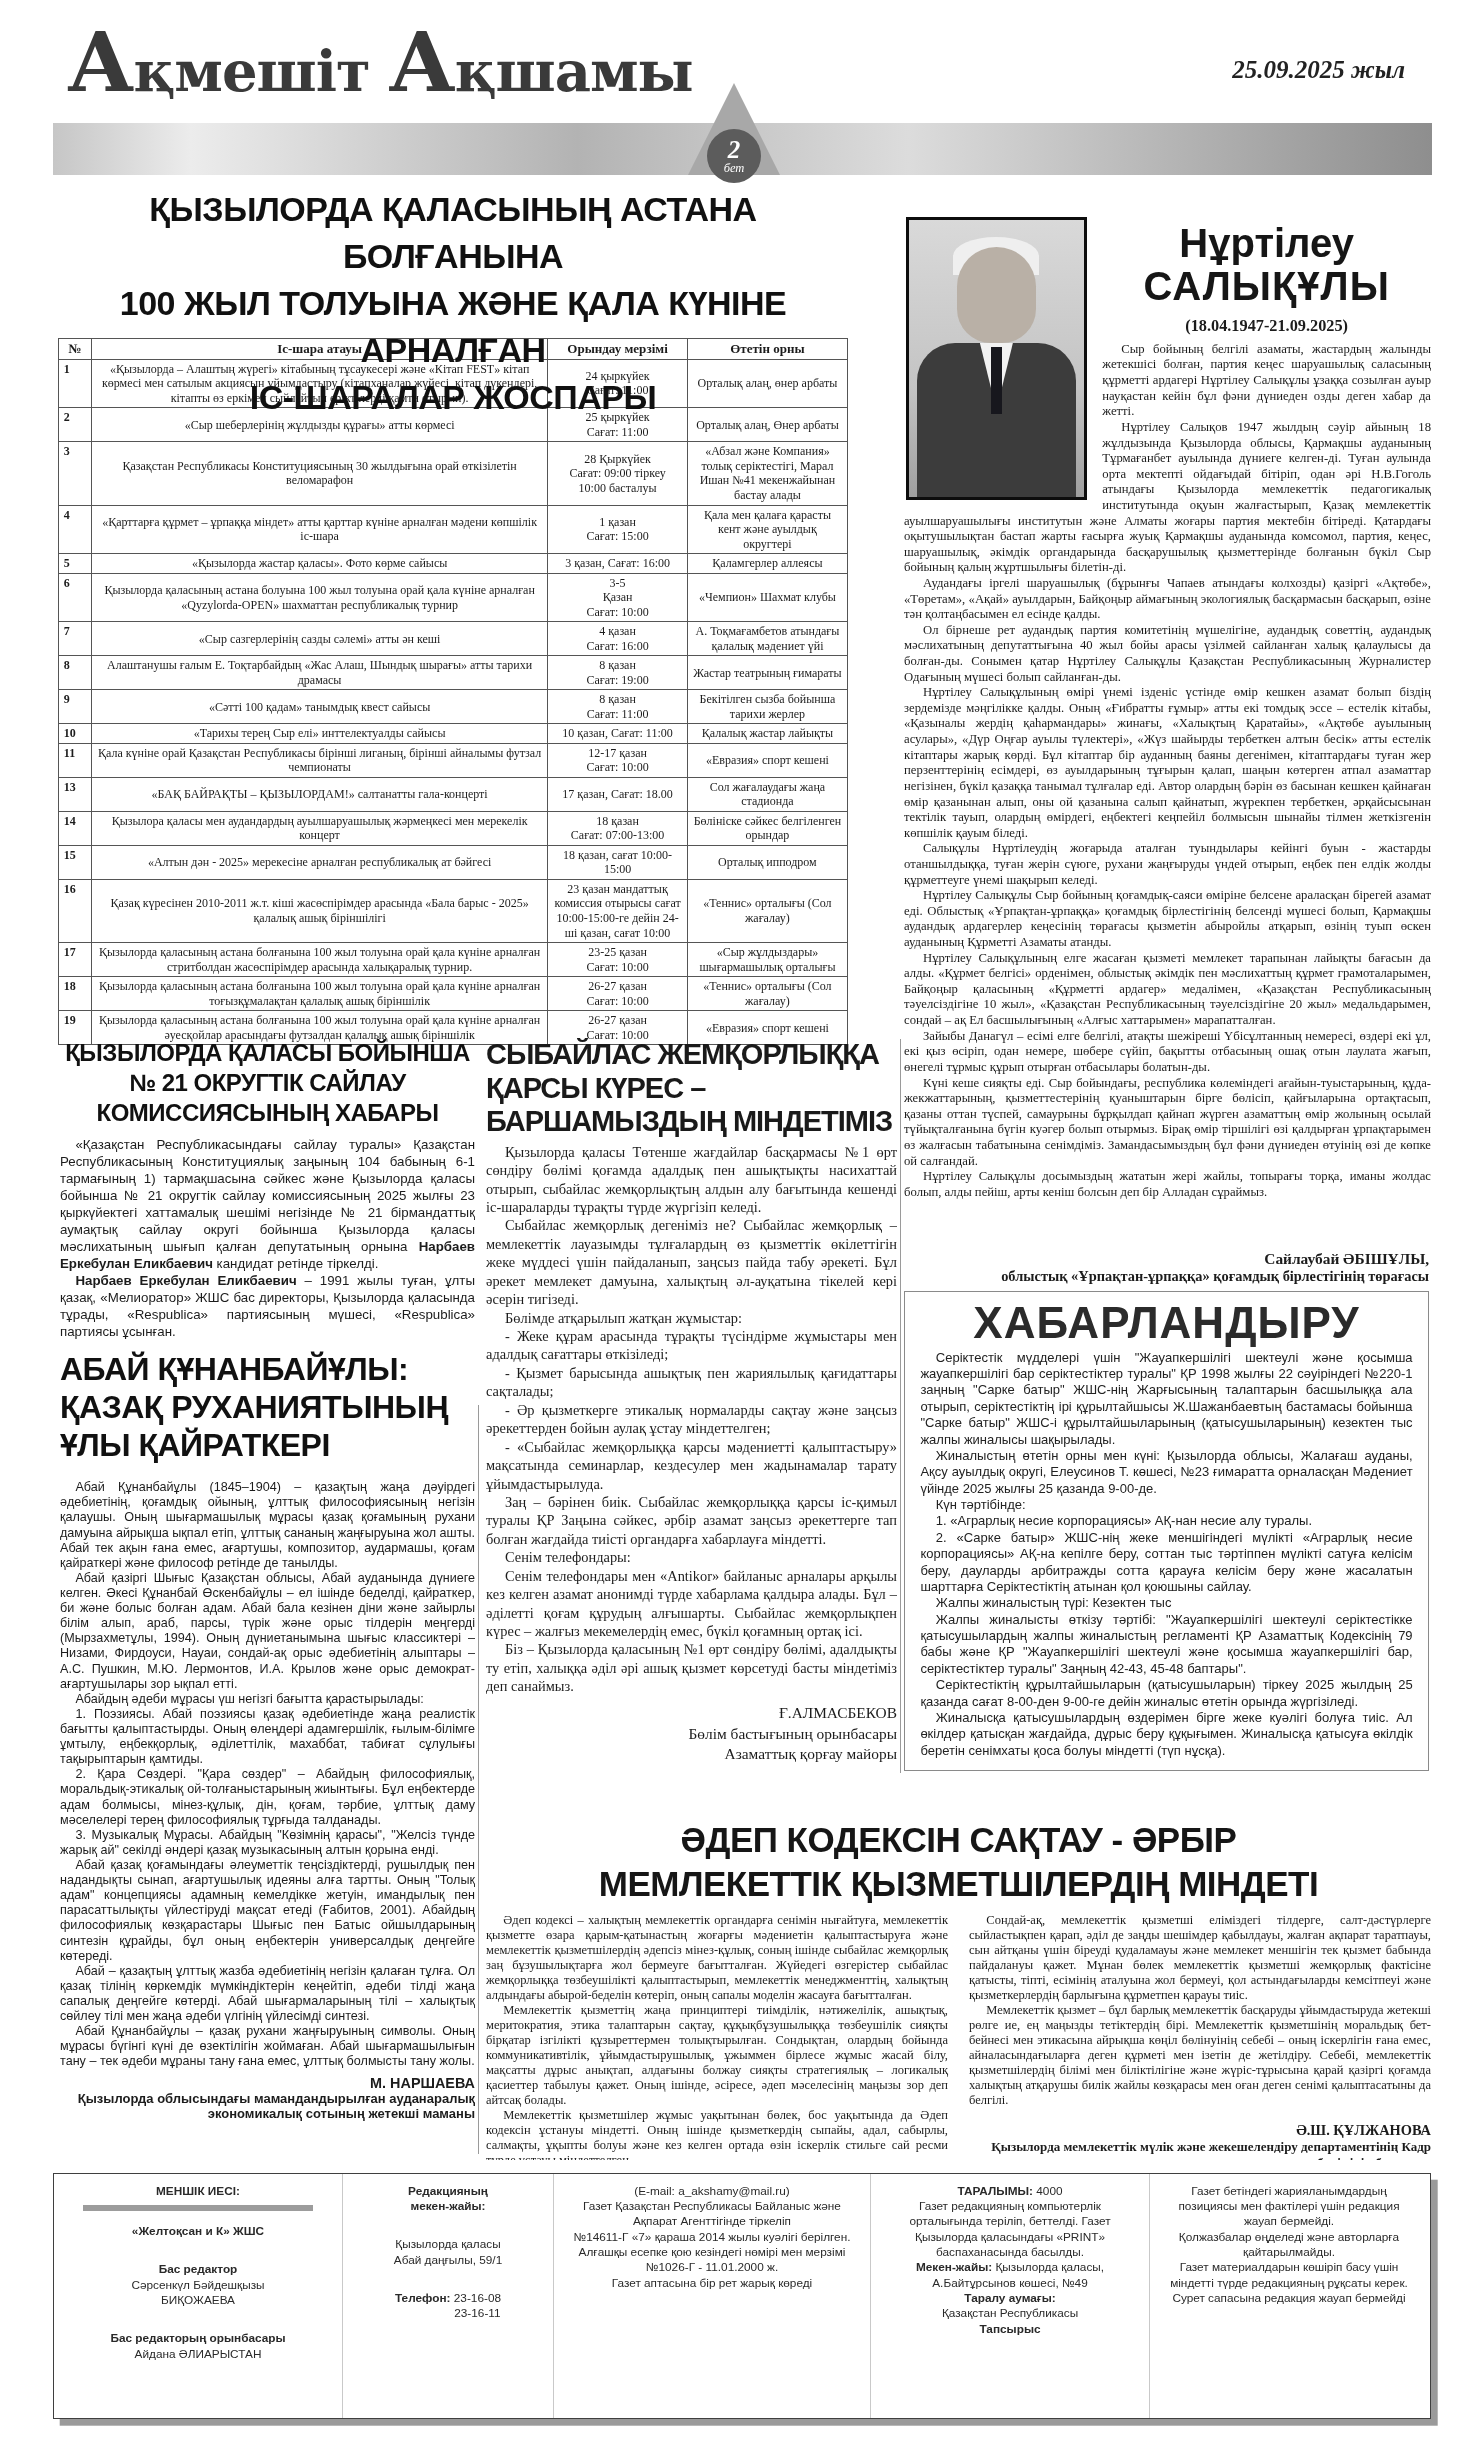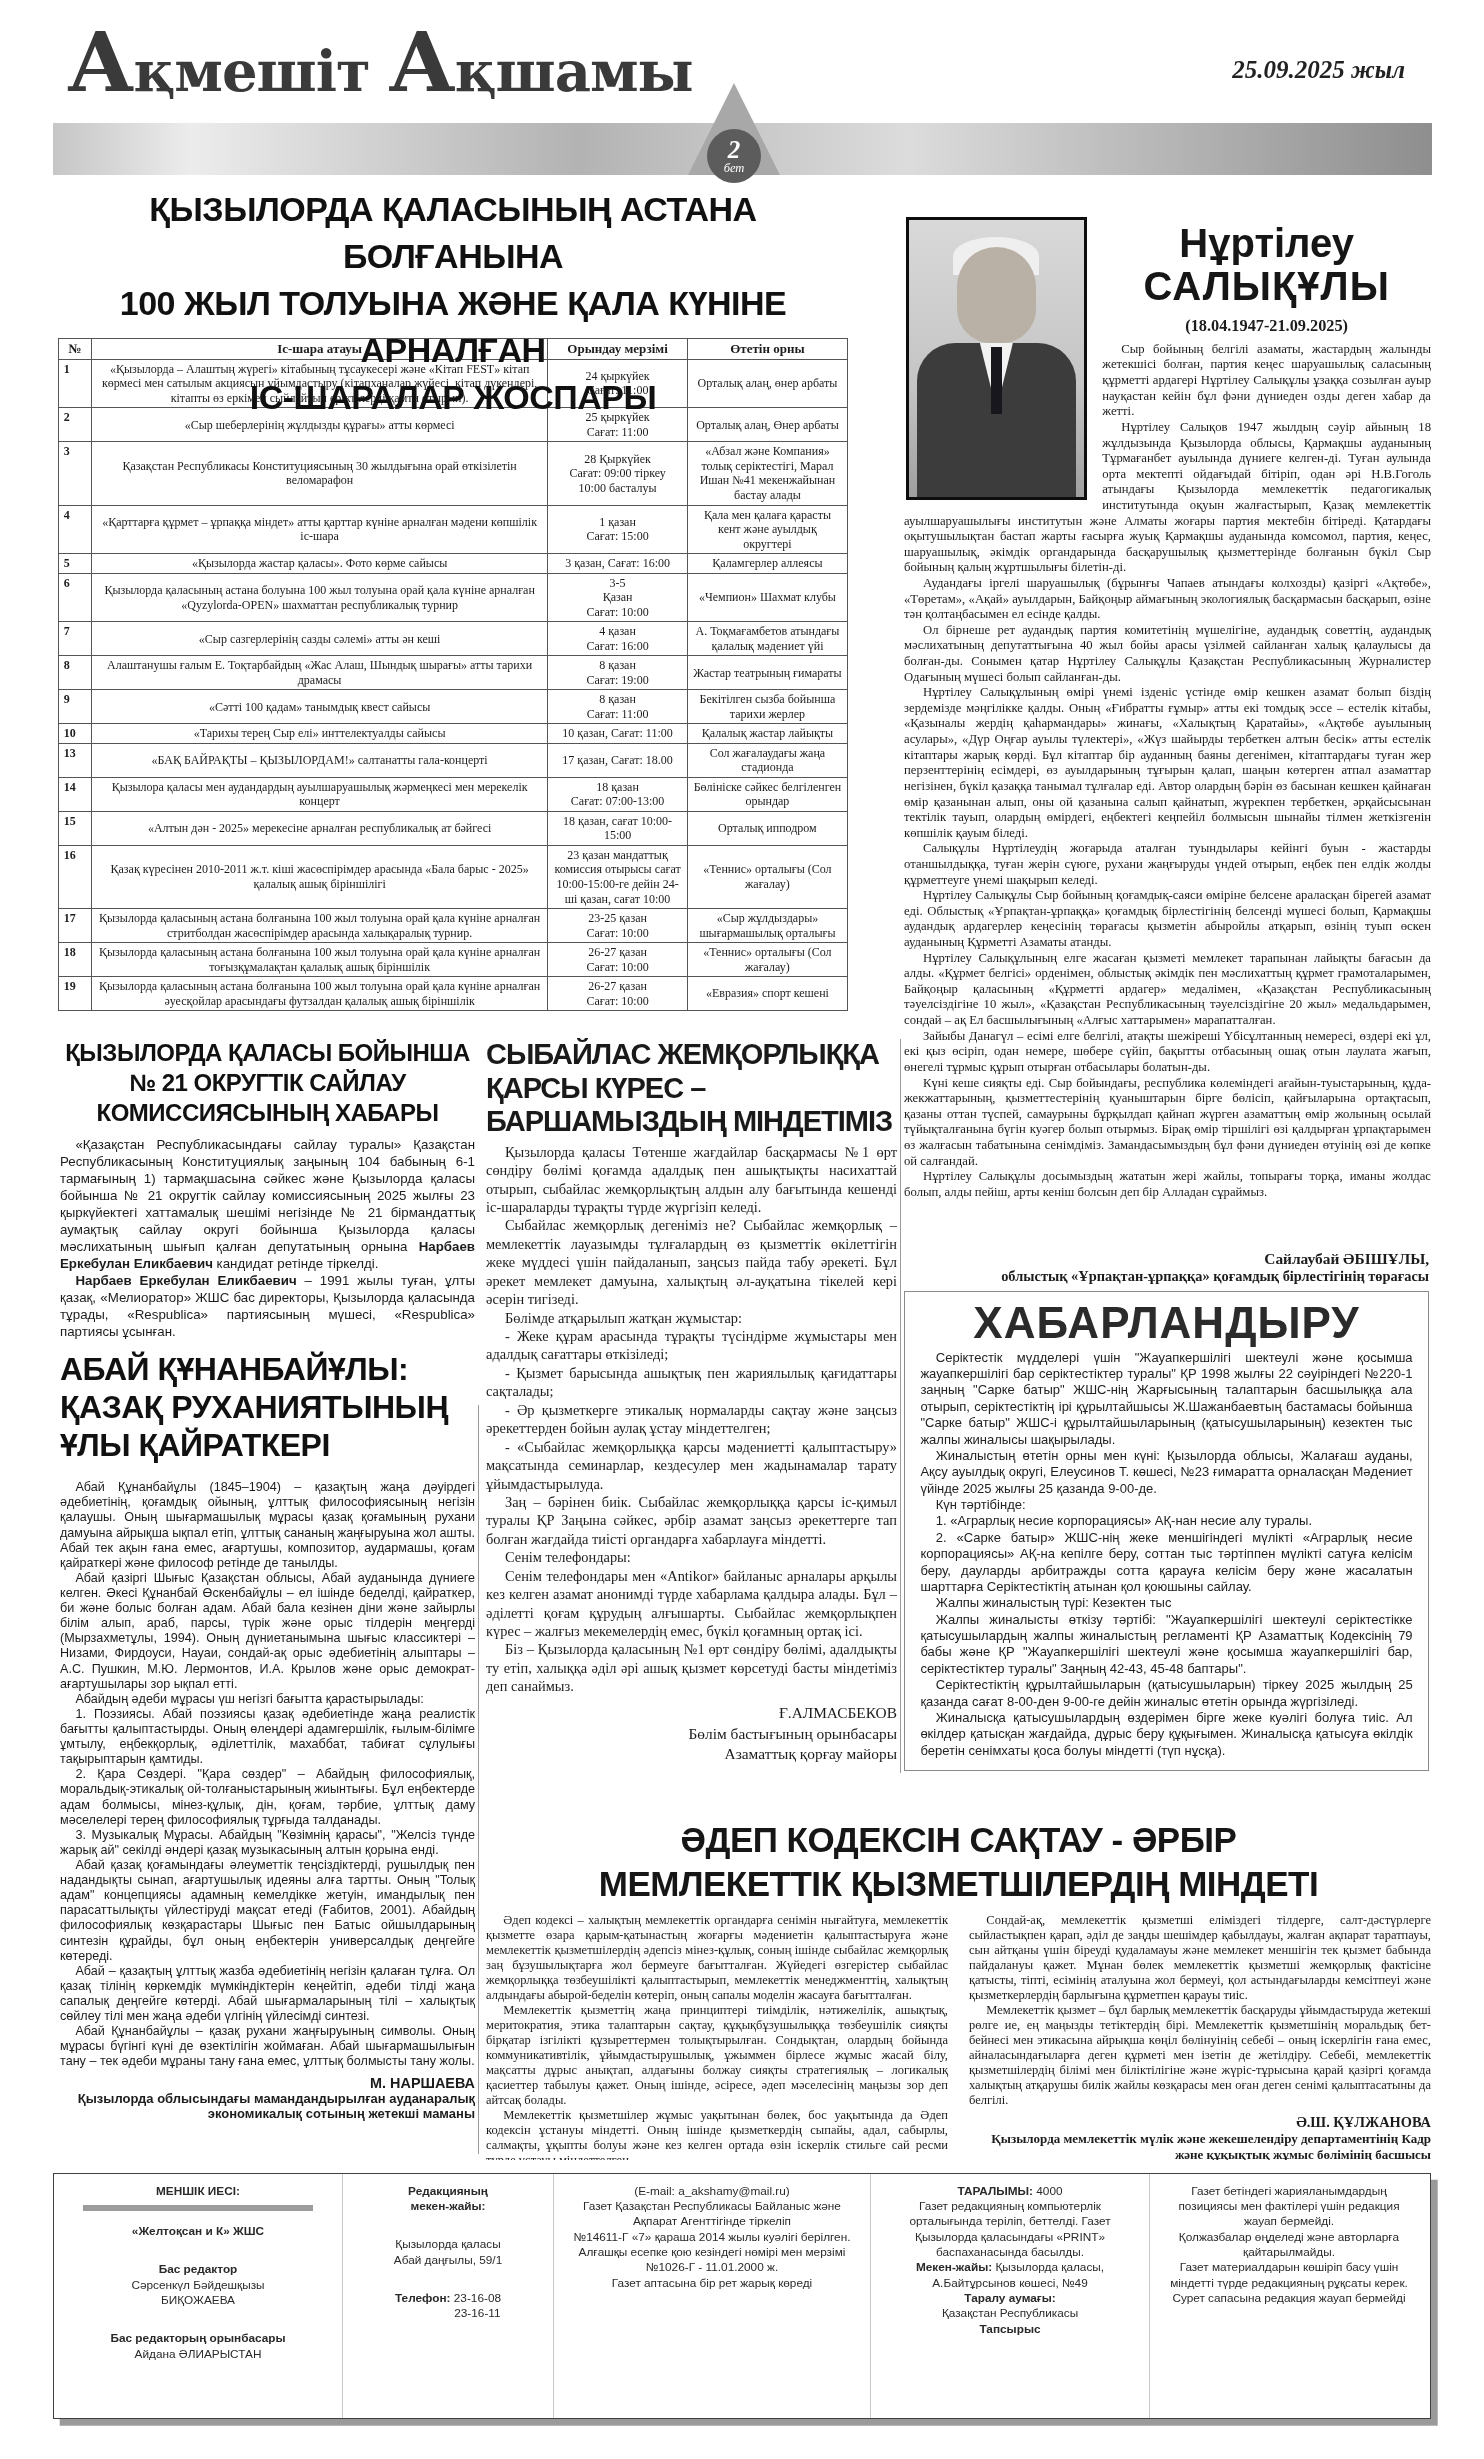--- a/index.html
+++ b/index.html
@@ -78,21 +78,21 @@
         line-height:1.16;letter-spacing:-1px;white-space:pre-line;color:#1a1a1a;}
   .anticorr p{margin:0;text-indent:19px;text-align:justify;font-size:14.4px;line-height:1.28;}
   .anticorr .sig{text-align:right;font-weight:normal;font-size:15.4px;line-height:1.3;margin-top:7.7px;white-space:pre-line;}
   
   .ethics{position:absolute;left:486px;top:1818px;width:945px;height:342px;overflow:hidden;}
   .ethics h2{margin:0 0 7.7px;text-align:center;font-family:"Liberation Sans",sans-serif;font-weight:bold;
         font-size:35px;line-height:1.25;letter-spacing:-0.5px;white-space:pre-line;color:#161616;}
   .ethics .cols{display:flex;gap:21px;}
   .ethics .col{width:462px;}
   .ethics p{margin:0;text-indent:17.3px;text-align:justify;font-size:12.5px;line-height:1.2;}
-  .ethics .sig{text-align:right;font-weight:bold;margin-top:6px;}
+  .ethics .sig{text-align:right;font-weight:bold;margin-top:14px;}
   .ethics .sig .n{font-size:14.4px;}
   .ethics .sig .t{font-size:13px;line-height:1.25;}
   
   .footer{position:absolute;left:53px;top:2173px;width:1378px;height:246px;border:1.9px solid #3f3f3f;
         box-sizing:border-box;background:#fff;box-shadow:6.7px 6.7px 0 #9a9a9a;display:flex;
         font-family:"Liberation Sans",sans-serif;font-size:11.8px;line-height:1.3;color:#2a2a2a;}
   .footer .fcol{padding:9.6px 11.5px;box-sizing:border-box;text-align:center;}
   .footer .fcol+.fcol{border-left:1px solid #c9c9c9;}
   .footer .f1{width:288px;} .footer .f2{width:211px;} .footer .f3{width:317px;}
   .footer .f4{width:279px;} .footer .f5{width:279px;}
@@ -204,20 +204,27 @@
           <td class="c-place">Бекітілген сызба бойынша тарихи жерлер</td>
         </tr>
 
         <tr>
           <td class="c-num">10</td>
           <td class="c-name">«Тарихы терең Сыр елі» инттелектуалды сайысы</td>
           <td class="c-time">10 қазан, Сағат: 11:00</td>
           <td class="c-place">Қалалық жастар лайықты</td>
         </tr>
 
+        <tr>
+          <td class="c-num">11</td>
+          <td class="c-name">Қала күніне орай Қазақстан Республикасы бірінші лиганың, бірінші айналымы футзал чемпионаты</td>
+          <td class="c-time">12-17 қазан
+Сағат: 10:00</td>
+          <td class="c-place">«Евразия» спорт кешені</td>
+        </tr>
 
         <tr>
           <td class="c-num">13</td>
           <td class="c-name">«БАҚ БАЙРАҚТЫ – ҚЫЗЫЛОРДАМ!» салтанатты гала-концерті</td>
           <td class="c-time">17 қазан, Сағат: 18.00</td>
           <td class="c-place">Сол жағалаудағы жаңа стадионда</td>
         </tr>
 
         <tr>
           <td class="c-num">14</td>

